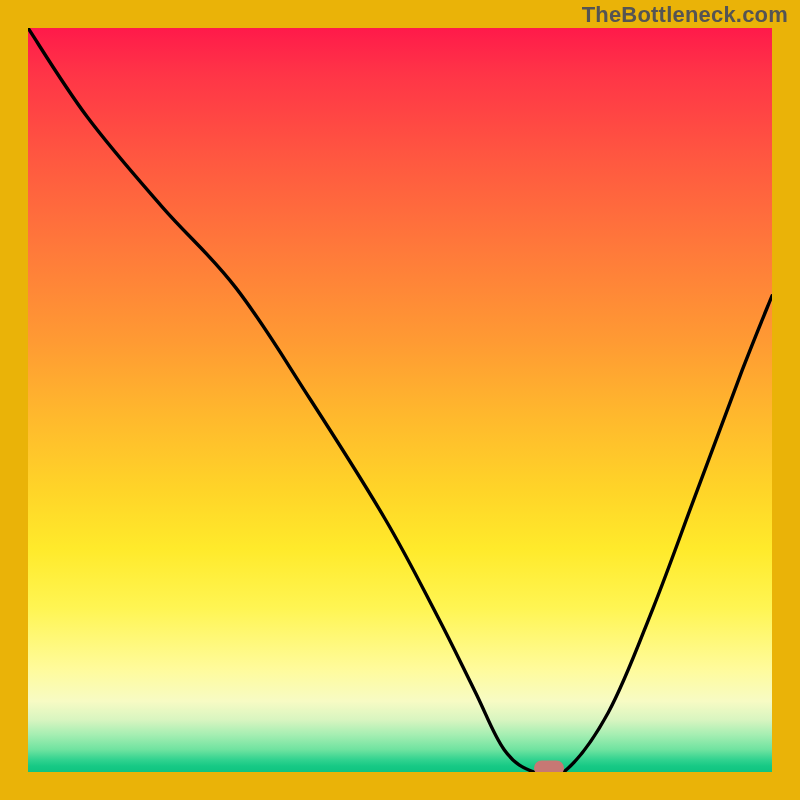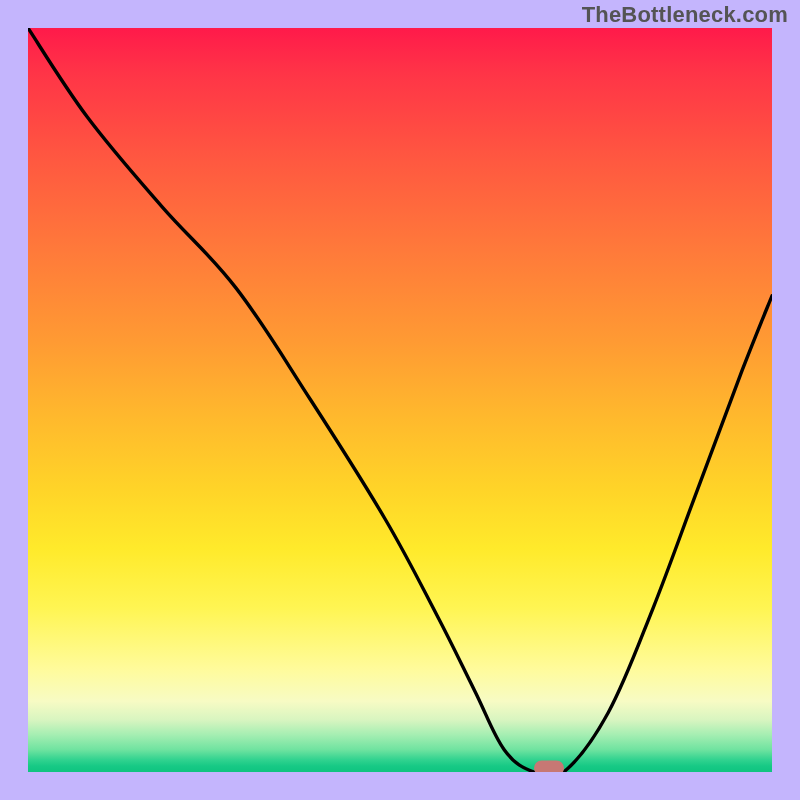--- a/index.html
+++ b/index.html
@@ -1,20 +1,20 @@
 <!DOCTYPE html>
 <html><head>
 <meta charset="utf-8">
 <style>
   * { margin: 0; padding: 0; box-sizing: border-box; }
   html, body { width: 800px; height: 800px; background: #000; overflow: hidden; }
   .frame {
     position: absolute;
     top: 0; left: 0; width: 800px; height: 800px;
-    background: #c4b5fd;
+    background: #eab308;
   }
   .attribution {
     position: absolute;
     top: 2px;
     right: 12px;
     font-family: Arial, Helvetica, sans-serif;
     font-size: 22px;
     font-weight: bold;
     color: #545454;
     letter-spacing: 0.2px;

